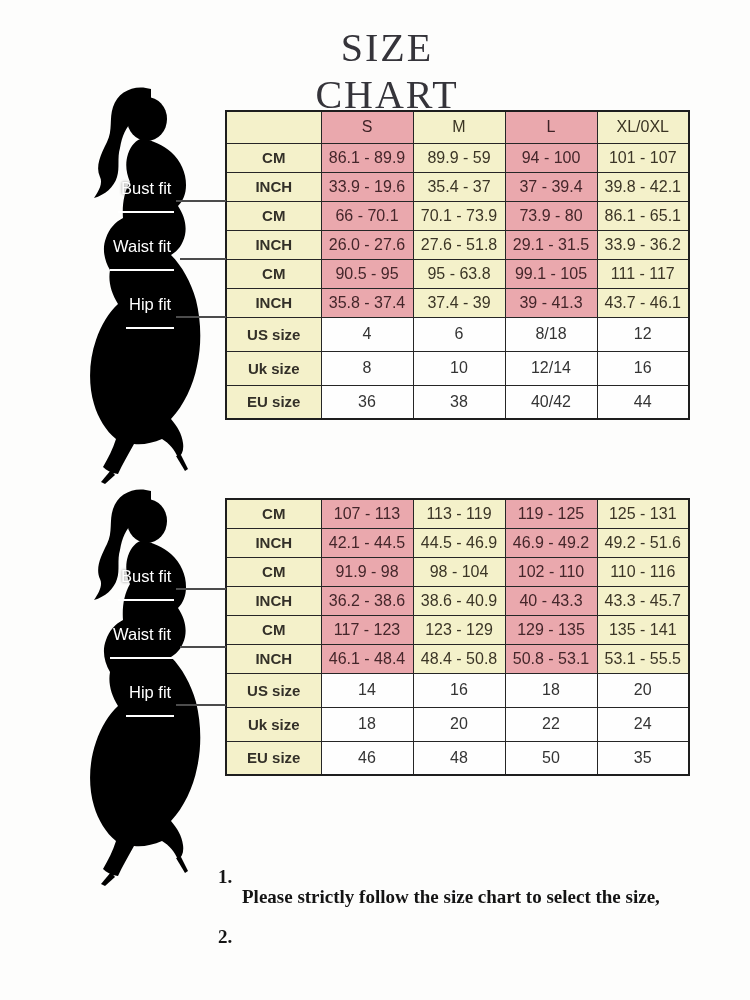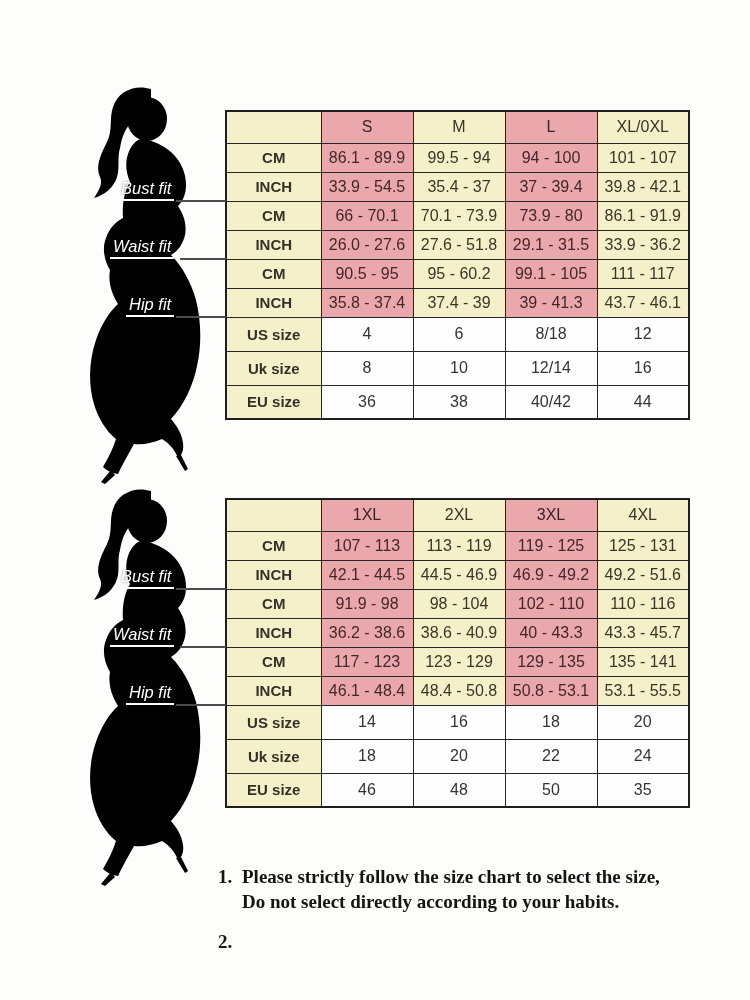--- a/index.html
+++ b/index.html
@@ -6,48 +6,49 @@
   .canvas{position:relative;width:750px;height:1000px;background:#fdfdfc;overflow:hidden;
           font-family:"Liberation Sans",sans-serif;}
   
   .title{position:absolute;left:268px;top:24px;width:238px;text-align:center;
          font-family:"Liberation Serif",serif;font-size:40px;letter-spacing:2px;
          color:#35343a;padding-bottom:6px;border-bottom:3px solid #2d2d2d;}
   
   .figure{position:absolute;width:190px;height:400px;z-index:1;}
   .figure svg{display:block;width:100%;height:100%;}
   .fitlabel{position:absolute;z-index:3;color:#ffffff;font-size:16.5px;line-height:18px;
-            height:18px;padding:0 3px 2px;border-bottom:2.5px solid #ffffff;
-            text-shadow:0 0 3px rgba(0,0,0,.5);white-space:nowrap;font-style:italic;}
+            height:18px;padding:0 3px 14px;border-bottom:2.5px solid #ffffff;
+            text-shadow:0 0 3px rgba(0,0,0,.5);white-space:nowrap;}
   .conn{position:absolute;z-index:2;height:0;border-top:2px solid #4c4c4c;}
   
   .tbl{position:absolute;left:225px;width:463px;border-collapse:collapse;table-layout:fixed;
        border:2px solid #1e1e1e;}
   .tbl td,.tbl th{border:1.5px solid #262626;text-align:center;vertical-align:middle;
        padding:0;overflow:hidden;}
   tr.hdr{height:32px;} tr.m{height:29px;} tr.sz{height:34px;}
   th{font-size:21px;font-weight:700;}
   .lbl{background:#f4f1ca;color:#333028;font-size:15px;font-weight:700;}
   .p{background:#eaa8ad;color:#44262a;font-size:16px;font-weight:500;}
   .y{background:#f4f1ca;color:#3b3526;font-size:16px;font-weight:500;}
   .w{background:#fefefe;color:#343434;font-size:16px;font-weight:500;}
   th.p{color:#3e2226;} th.y{color:#3a3423;}
   
   .notes{position:absolute;left:218px;top:864px;width:525px;z-index:4;
          font-family:"Liberation Serif",serif;font-weight:700;font-size:19px;
          color:#141414;line-height:25px;}
   .note{display:flex;margin-bottom:15px;}
   .note .num{width:24px;flex:0 0 24px;}
-  .note .ntext{flex:1;}
+  .note .ntext{flex:1;margin-top:20px;}
 </style>
 </head>
 <body>
 
 <div class="canvas">
 
+  <div class="title">SIZE CHART</div>
 
   <div class="figure" style="left:55px;top:84px;">
     <svg viewBox="0 0 190 400">
       <g fill="#000000">
         <ellipse cx="92" cy="35" rx="20" ry="22"></ellipse>
         <path d="M96,5 C80,0 63,7 58,23 C54,35 58,46 52,58 C46,70 40,82 45,93 C48,99 44,107 39,114 C50,111 59,103 62,93 C65,84 62,74 65,64 C67,52 71,43 78,37 C80,26 87,19 96,18 Z"></path>
         <path d="M88,54 C98,57 108,61 116,68 C126,77 131,89 131,101 C131,110 128,117 123,122 C129,131 132,141 130,151 C128,160 123,167 116,171 C127,182 136,198 141,216 C146,236 147,260 142,282 C138,302 129,321 116,335 C122,342 127,350 128,359 C129,366 127,371 123,374 C120,366 114,359 107,355 C98,359 88,361 79,360 C73,371 67,381 63,390 C56,389 51,386 48,383 C53,374 58,365 61,355 C51,347 43,334 39,320 C33,300 34,276 41,256 C46,241 54,228 63,220 C56,209 53,197 55,186 C49,176 47,164 51,154 C54,145 60,138 68,134 C67,121 69,108 75,98 C71,89 70,79 73,70 C76,61 81,56 88,54 Z"></path>
         <path d="M56,386 L46,398 L50,400 L60,391 Z"></path>
         <path d="M121,372 L130,387 L133,385 L126,371 Z"></path>
       </g>
@@ -72,49 +73,49 @@
         <tr class="hdr">
       <th class="lbl"></th>
       <th class="p">S</th>
       <th class="y">M</th>
       <th class="p">L</th>
       <th class="y">XL/0XL</th>
     </tr>
     <tr class="m">
       <td class="lbl">CM</td>
       <td class="p">86.1 - 89.9</td>
-      <td class="y">99.5 - 94</td>
+      <td class="y">89.9 - 59</td>
       <td class="p">94 - 100</td>
       <td class="y">101 - 107</td>
     </tr>
     <tr class="m">
       <td class="lbl">INCH</td>
-      <td class="p">33.9 - 54.5</td>
+      <td class="p">33.9 - 19.6</td>
       <td class="y">35.4 - 37</td>
       <td class="p">37 - 39.4</td>
       <td class="y">39.8 - 42.1</td>
     </tr>
     <tr class="m">
       <td class="lbl">CM</td>
       <td class="p">66 - 70.1</td>
       <td class="y">70.1 - 73.9</td>
       <td class="p">73.9 - 80</td>
-      <td class="y">86.1 - 91.9</td>
+      <td class="y">86.1 - 65.1</td>
     </tr>
     <tr class="m">
       <td class="lbl">INCH</td>
       <td class="p">26.0 - 27.6</td>
       <td class="y">27.6 - 51.8</td>
       <td class="p">29.1 - 31.5</td>
       <td class="y">33.9 - 36.2</td>
     </tr>
     <tr class="m">
       <td class="lbl">CM</td>
       <td class="p">90.5 - 95</td>
-      <td class="y">95 - 60.2</td>
+      <td class="y">95 - 63.8</td>
       <td class="p">99.1 - 105</td>
       <td class="y">111 - 117</td>
     </tr>
     <tr class="m">
       <td class="lbl">INCH</td>
       <td class="p">35.8 - 37.4</td>
       <td class="y">37.4 - 39</td>
       <td class="p">39 - 41.3</td>
       <td class="y">43.7 - 46.1</td>
     </tr>
@@ -162,27 +163,20 @@
 
   <table class="tbl" style="top:498px;">
     <colgroup>
         <col style="width:95px">
         <col style="width:92px">
         <col style="width:92px">
         <col style="width:92px">
         <col style="width:92px">
       </colgroup>
     <tbody>
-        <tr class="hdr">
-      <th class="lbl"></th>
-      <th class="p">1XL</th>
-      <th class="y">2XL</th>
-      <th class="p">3XL</th>
-      <th class="y">4XL</th>
-    </tr>
     <tr class="m">
       <td class="lbl">CM</td>
       <td class="p">107 - 113</td>
       <td class="y">113 - 119</td>
       <td class="p">119 - 125</td>
       <td class="y">125 - 131</td>
     </tr>
     <tr class="m">
       <td class="lbl">INCH</td>
       <td class="p">42.1 - 44.5</td>
@@ -240,21 +234,20 @@
       <td class="w">35</td>
     </tr>
   </tbody>
     </table>
 
   <div class="notes">
     <div class="note">
       <span class="num">1.</span>
       <div class="ntext">
         <div>Please strictly follow the size chart to select the size,</div>
-        <div>Do not select directly according to your habits.</div>
       </div>
     </div>
     <div class="note">
       <span class="num">2.</span>
       <div class="ntext">
       </div>
     </div>
   </div>
 
 </div>

